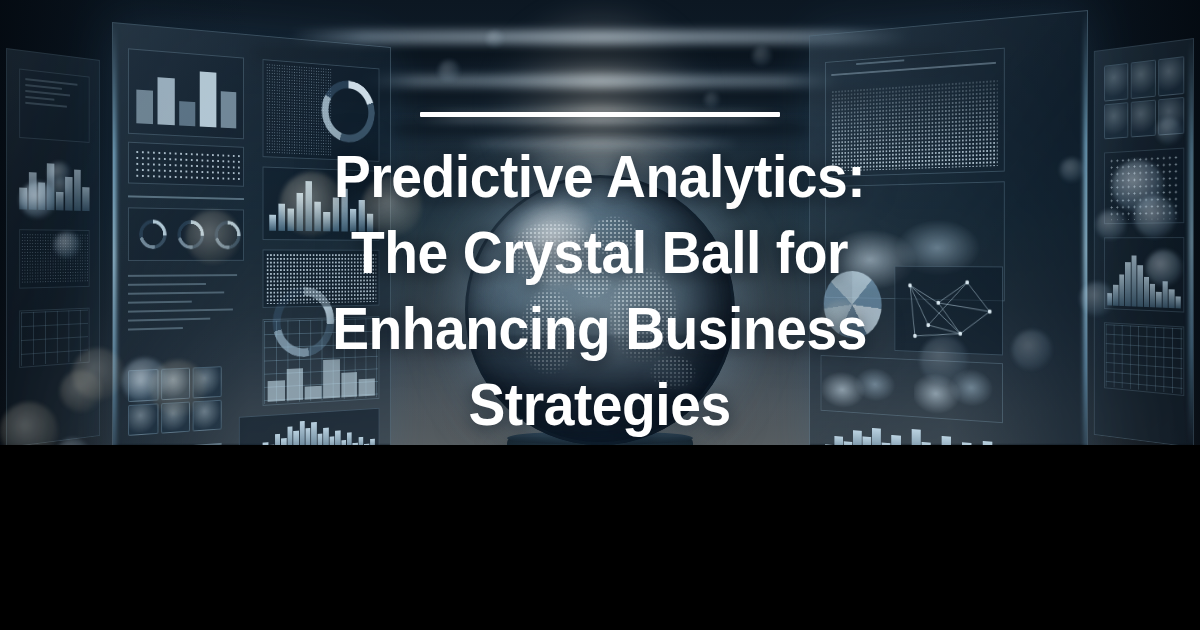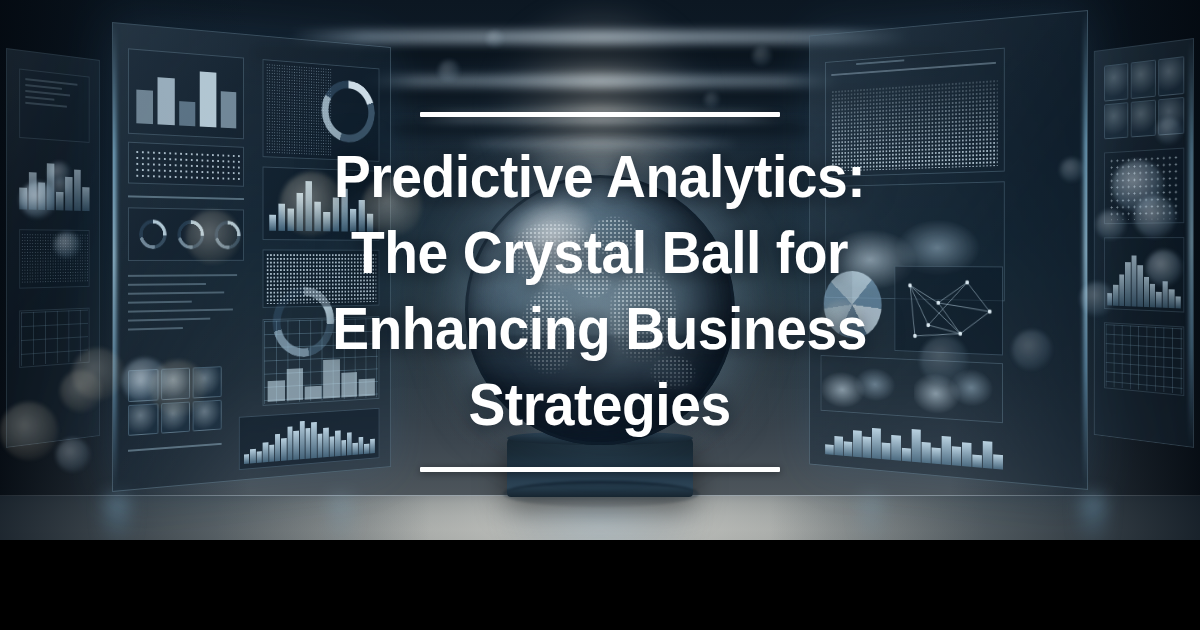--- a/index.html
+++ b/index.html
@@ -1,20 +1,20 @@
 <!DOCTYPE html>
 <html><head>
 <meta charset="utf-8">
 <style>
   * { margin:0; padding:0; box-sizing:border-box; }
   html,body { width:1200px; height:630px; overflow:hidden; background:#000; }
   body { font-family:"Liberation Sans", sans-serif; }
 
   .stage {
-    position:relative; width:1200px; height:540px; overflow:hidden;
+    position:relative; width:1200px; height:445px; overflow:hidden;
     background:#0c4a6e;
   }
 
   
   .room-bg {
     position:absolute; inset:0;
     background:
       radial-gradient(ellipse 420px 300px at 600px 250px, rgba(180,200,215,0.30) 0%, rgba(120,150,170,0.12) 42%, rgba(0,0,0,0) 72%),
       linear-gradient(180deg, #0c1722 0%, #11202d 28%, #162835 46%, #1b2d38 52%, #22303a 60%, #2b3740 70%, #3d4750 82%, #4e565c 92%, #565d61 100%);
   }

